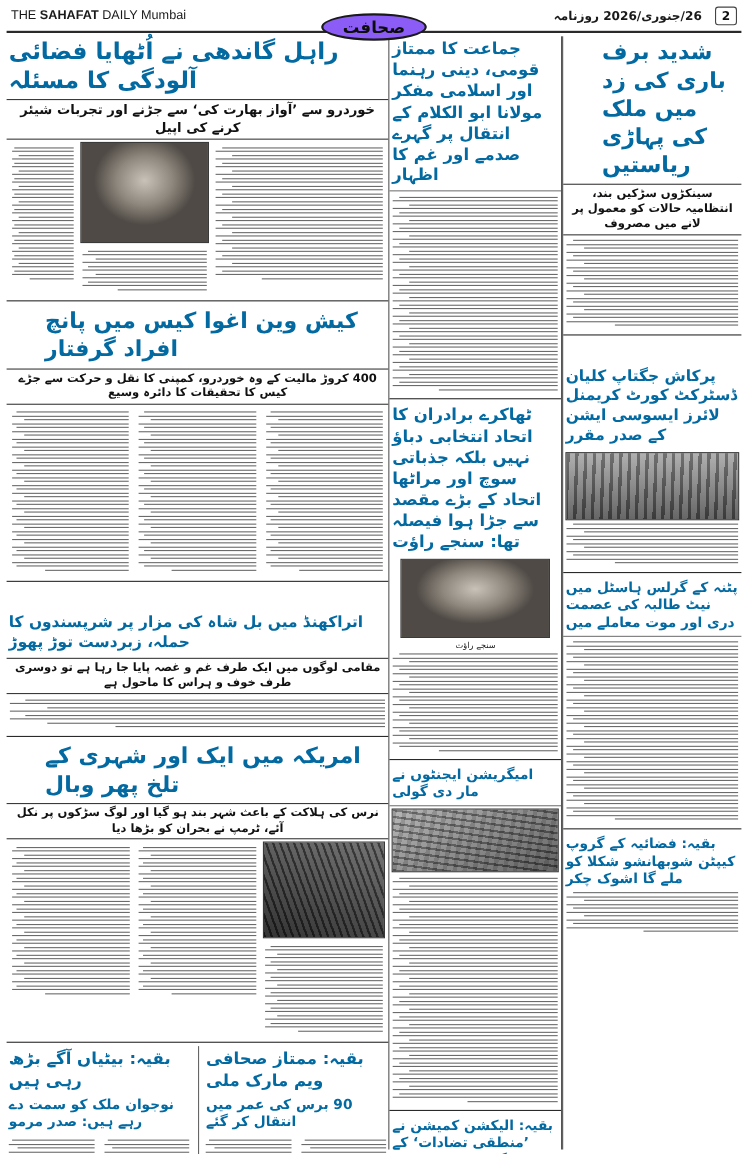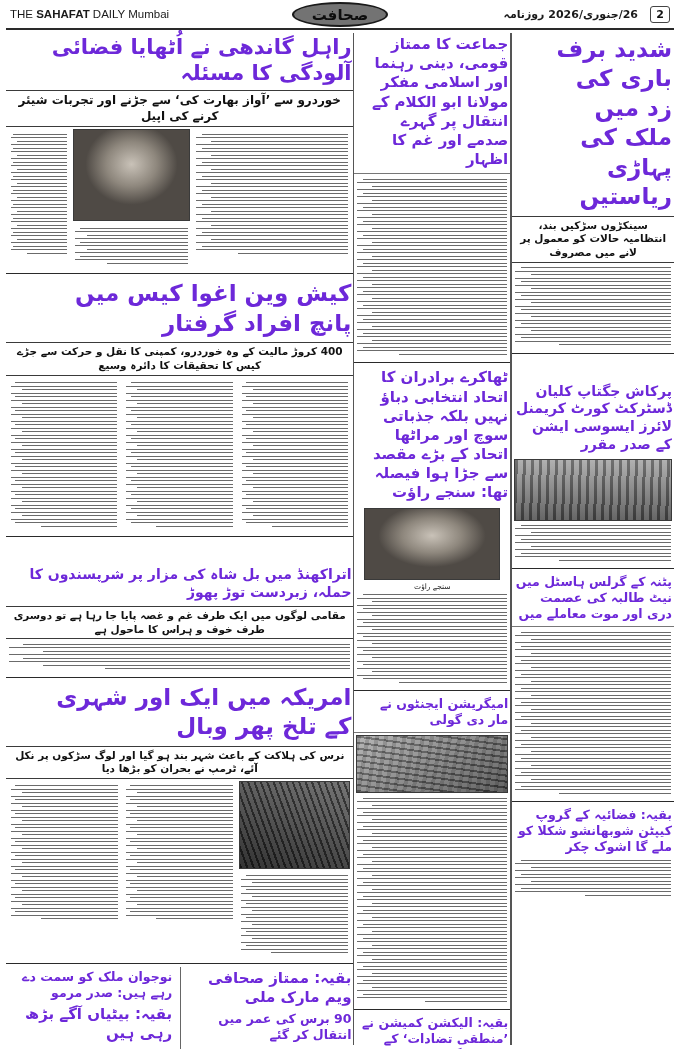--- a/index.html
+++ b/index.html
@@ -39,28 +39,28 @@
     display: flex; align-items: center; justify-content: center;
     font-size: 11px; font-weight: bold; color: #111;
     background: #fff;
   }
   .mh-date {
     font-size: 11px; color: #1a1a1a; font-weight: bold;
     direction: rtl; letter-spacing: -0.2px;
   }
   .mh-logo {
     position: absolute;
-    left: 50%; top: 2px;
+    left: 50%; top: 12px;
     transform: translateX(-50%);
     width: 96px; height: 25px;
     border: 2px solid #1a1a1a;
     border-radius: 50%;
     display: flex; align-items: center; justify-content: center;
     font-size: 15px; font-weight: bold; color: #0d0d0d;
-    background: #737373;
+    background: #8b5cf6;
     letter-spacing: -1px;
   }
   .mh-right {
     font-size: 11.5px; color: #1a1a1a;
     font-family: "Liberation Sans", sans-serif;
     white-space: nowrap;
   }
   .mh-right b { font-weight: bold; }
 
   
@@ -68,29 +68,29 @@
 
   .zone { display: flex; flex-direction: column; }
   .zone-right { width: 348px; }          
   .zone-mid   { width: 158px; border-right: 1px solid #555; border-left: 1px solid #555; }
   .zone-left  { width: 162px; }
 
   .vrule { width: 1px; background: #555; }
 
   
   .hl {
-    direction: rtl; text-align: right;
-    font-weight: bold; color: #6d28d9;
+    direction: rtl; text-align: left;
+    font-weight: bold; color: #0369a1;
     line-height: 1.28;
     font-family: "DejaVu Sans", sans-serif;
     letter-spacing: -0.3px;
     padding: 2px 2px;
   }
   .hl-xl   { font-size: 21px; line-height: 1.22; }
-  .hl-lg   { font-size: 23px; padding-left: 35px; }
+  .hl-lg   { font-size: 20px; padding-left: 35px; }
   .hl-md   { font-size: 14px; margin-top: 24px; }
   .hl-sm   { font-size: 12.5px; }
   .hl-xs   { font-size: 15px; }
 
   .subhl {
     direction: rtl; text-align: center;
     font-size: 12px; font-weight: bold; color: #111;
     line-height: 1.3; padding: 2px 3px;
     border-top: 1px solid #3a3a3a;
     border-bottom: 1px solid #3a3a3a;
@@ -923,22 +923,22 @@
                 <div class="ln s100"></div>
                 <div class="ln s90"></div>
               <div class="ln s100"></div>
                 <div class="ln s96"></div>
                 <div class="ln s100"></div>
 
             </div>
           </div>
         </div>
         <div style="flex:1;">
+          <div class="hl hl-xs">بقیہ: بیٹیاں آگے بڑھ رہی ہیں</div>
           <div class="hl hl-sm">نوجوان ملک کو سمت دے رہے ہیں: صدر مرمو</div>
-          <div class="hl hl-xs">بقیہ: بیٹیاں آگے بڑھ رہی ہیں</div>
           <div class="cols2" style="padding-top:2px;">
             <div class="body dense">
               <div class="ln s96"></div>
                 <div class="ln s100"></div>
                 <div class="ln s90"></div>
               <div class="ln s100"></div>
                 <div class="ln s96"></div>
                 <div class="ln s100"></div>
               <div class="ln s90"></div>
                 <div class="ln s100"></div>

